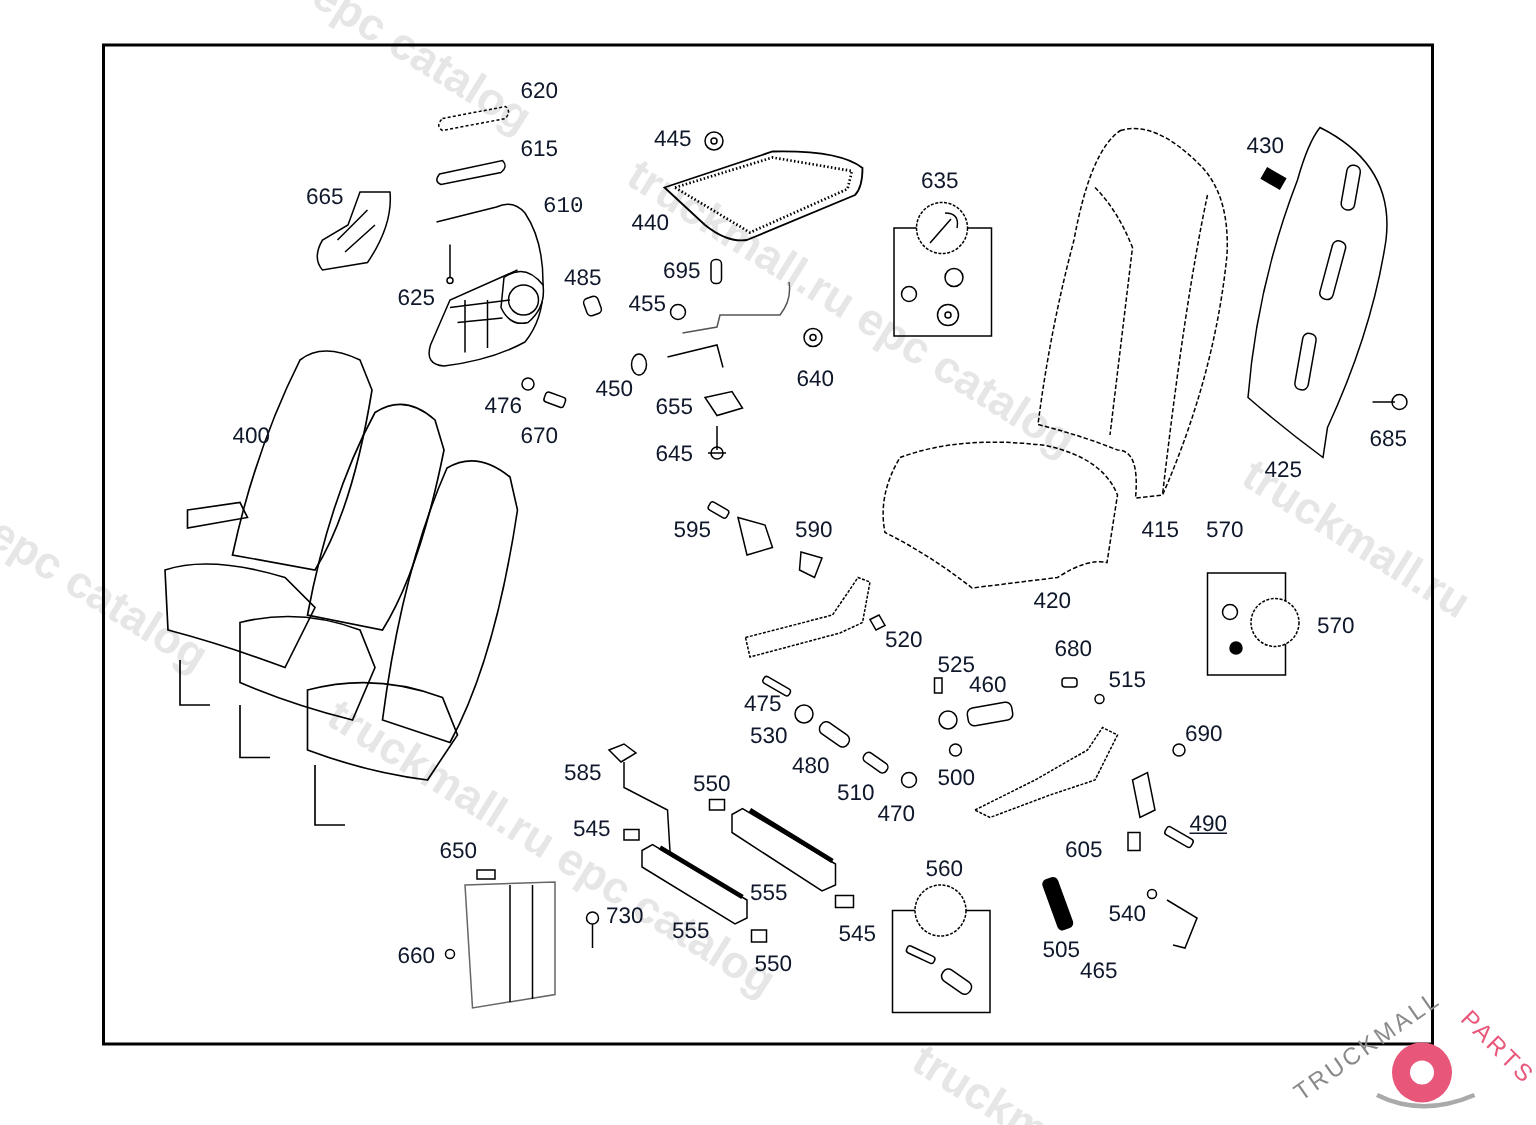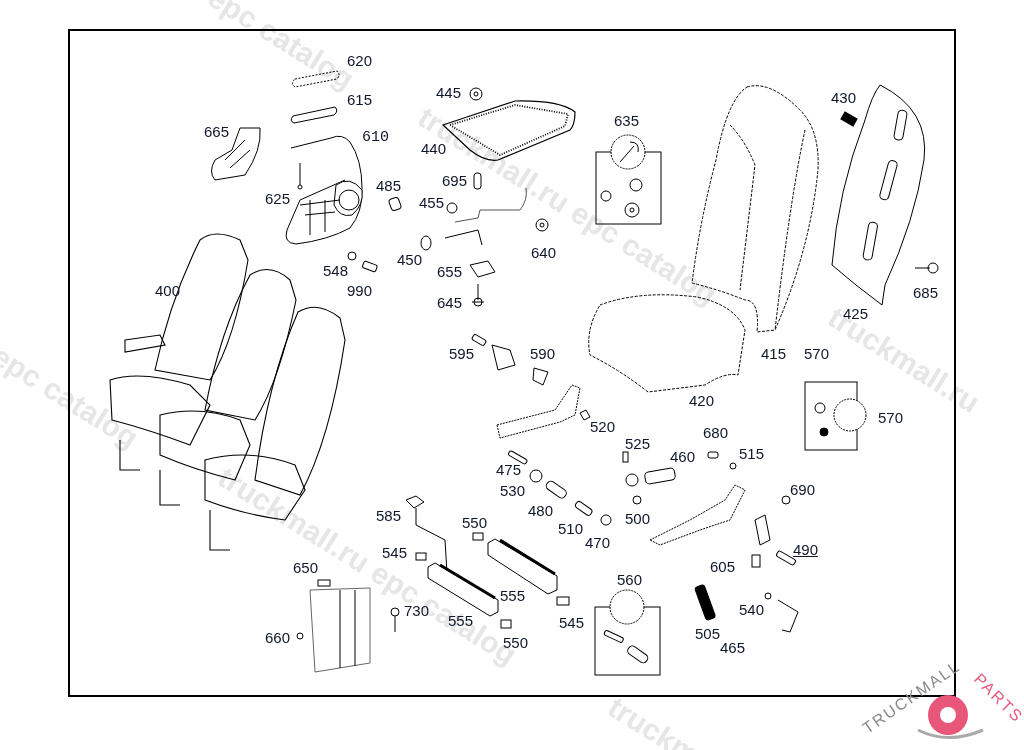--- a/index.html
+++ b/index.html
@@ -250,22 +250,22 @@
     </g>
 </svg>
 
 <div id="labels">
     <div class="lbl" style="left: 347px; top: 53px;">620</div>
     <div class="lbl" style="left: 347px; top: 92px;">615</div>
     <div class="lbl" style="left: 362px; top: 130px; font-family: Liberation Mono, monospace;">610</div>
     <div class="lbl" style="left: 204px; top: 124px;">665</div>
     <div class="lbl" style="left: 265px; top: 175px; margin-top: 16px;">625</div>
     <div class="lbl" style="left: 376px; top: 178px;">485</div>
-    <div class="lbl" style="left: 323px; top: 263px;">548</div>
-    <div class="lbl" style="left: 347px; top: 283px;">990</div>
+    <div class="lbl" style="left: 323px; top: 263px;">476</div>
+    <div class="lbl" style="left: 347px; top: 283px;">670</div>
     <div class="lbl" style="left: 155px; top: 283px;">400</div>
     <div class="lbl" style="left: 436px; top: 85px;">445</div>
     <div class="lbl" style="left: 421px; top: 141px;">440</div>
     <div class="lbl" style="left: 442px; top: 173px;">695</div>
     <div class="lbl" style="left: 419px; top: 195px;">455</div>
     <div class="lbl" style="left: 397px; top: 252px;">450</div>
     <div class="lbl" style="left: 437px; top: 264px;">655</div>
     <div class="lbl" style="left: 437px; top: 295px;">645</div>
     <div class="lbl" style="left: 531px; top: 245px;">640</div>
     <div class="lbl" style="left: 614px; top: 113px;">635</div>
@@ -273,21 +273,21 @@
     <div class="lbl" style="left: 913px; top: 285px;">685</div>
     <div class="lbl" style="left: 843px; top: 306px;">425</div>
     <div class="lbl" style="left: 761px; top: 346px;">415</div>
     <div class="lbl" style="left: 804px; top: 346px;">570</div>
     <div class="lbl" style="left: 689px; top: 393px;">420</div>
     <div class="lbl" style="left: 878px; top: 410px;">570</div>
     <div class="lbl" style="left: 449px; top: 346px;">595</div>
     <div class="lbl" style="left: 530px; top: 346px;">590</div>
     <div class="lbl" style="left: 590px; top: 419px;">520</div>
     <div class="lbl" style="left: 615px; top: 436px; margin-left: 10px;">525</div>
-    <div class="lbl" style="left: 646px; top: 449px; margin-left: 24px;">460</div>
+    <div class="lbl" style="left: 646px; top: 449px;">460</div>
     <div class="lbl" style="left: 703px; top: 425px;">680</div>
     <div class="lbl" style="left: 739px; top: 446px;">515</div>
     <div class="lbl" style="left: 790px; top: 482px;">690</div>
     <div class="lbl" style="left: 481px; top: 462px; margin-left: 15px;">475</div>
     <div class="lbl" style="left: 500px; top: 483px;">530</div>
     <div class="lbl" style="left: 528px; top: 503px;">480</div>
     <div class="lbl" style="left: 558px; top: 521px;">510</div>
     <div class="lbl" style="left: 585px; top: 535px;">470</div>
     <div class="lbl" style="left: 625px; top: 511px; text-align: right;">500</div>
     <div class="lbl" style="left: 793px; top: 542px; text-decoration: underline;">490</div>

